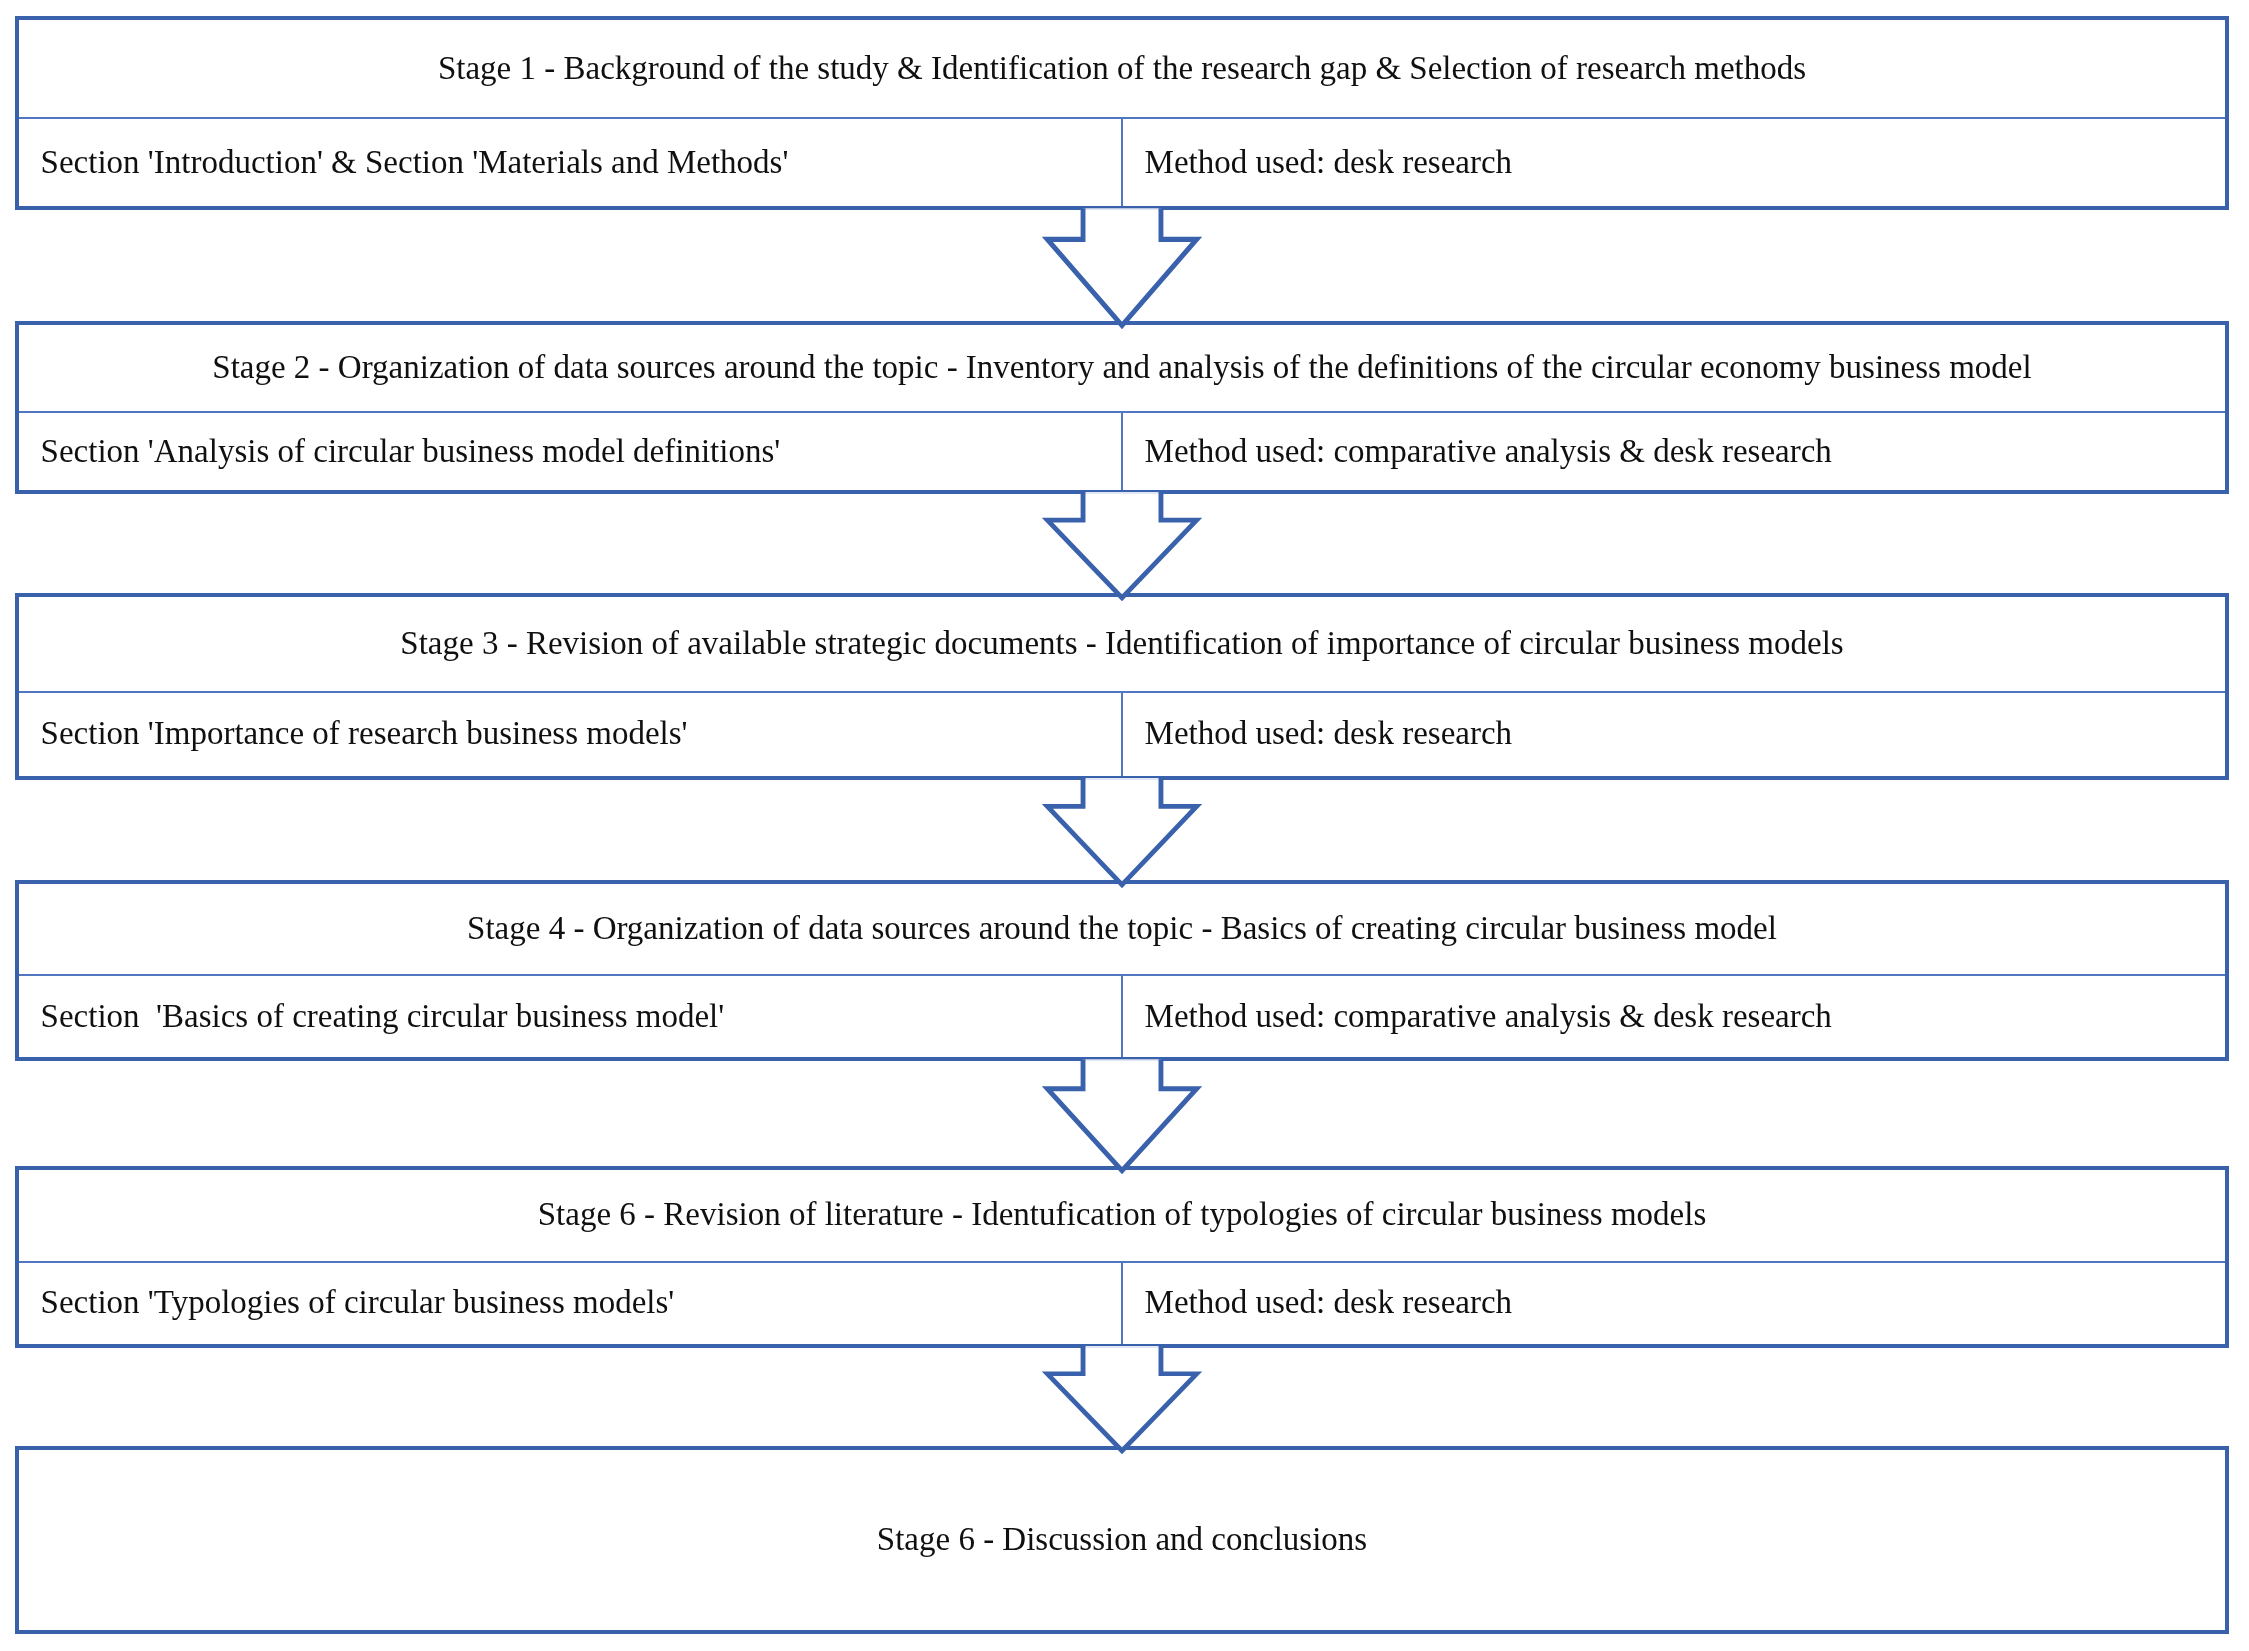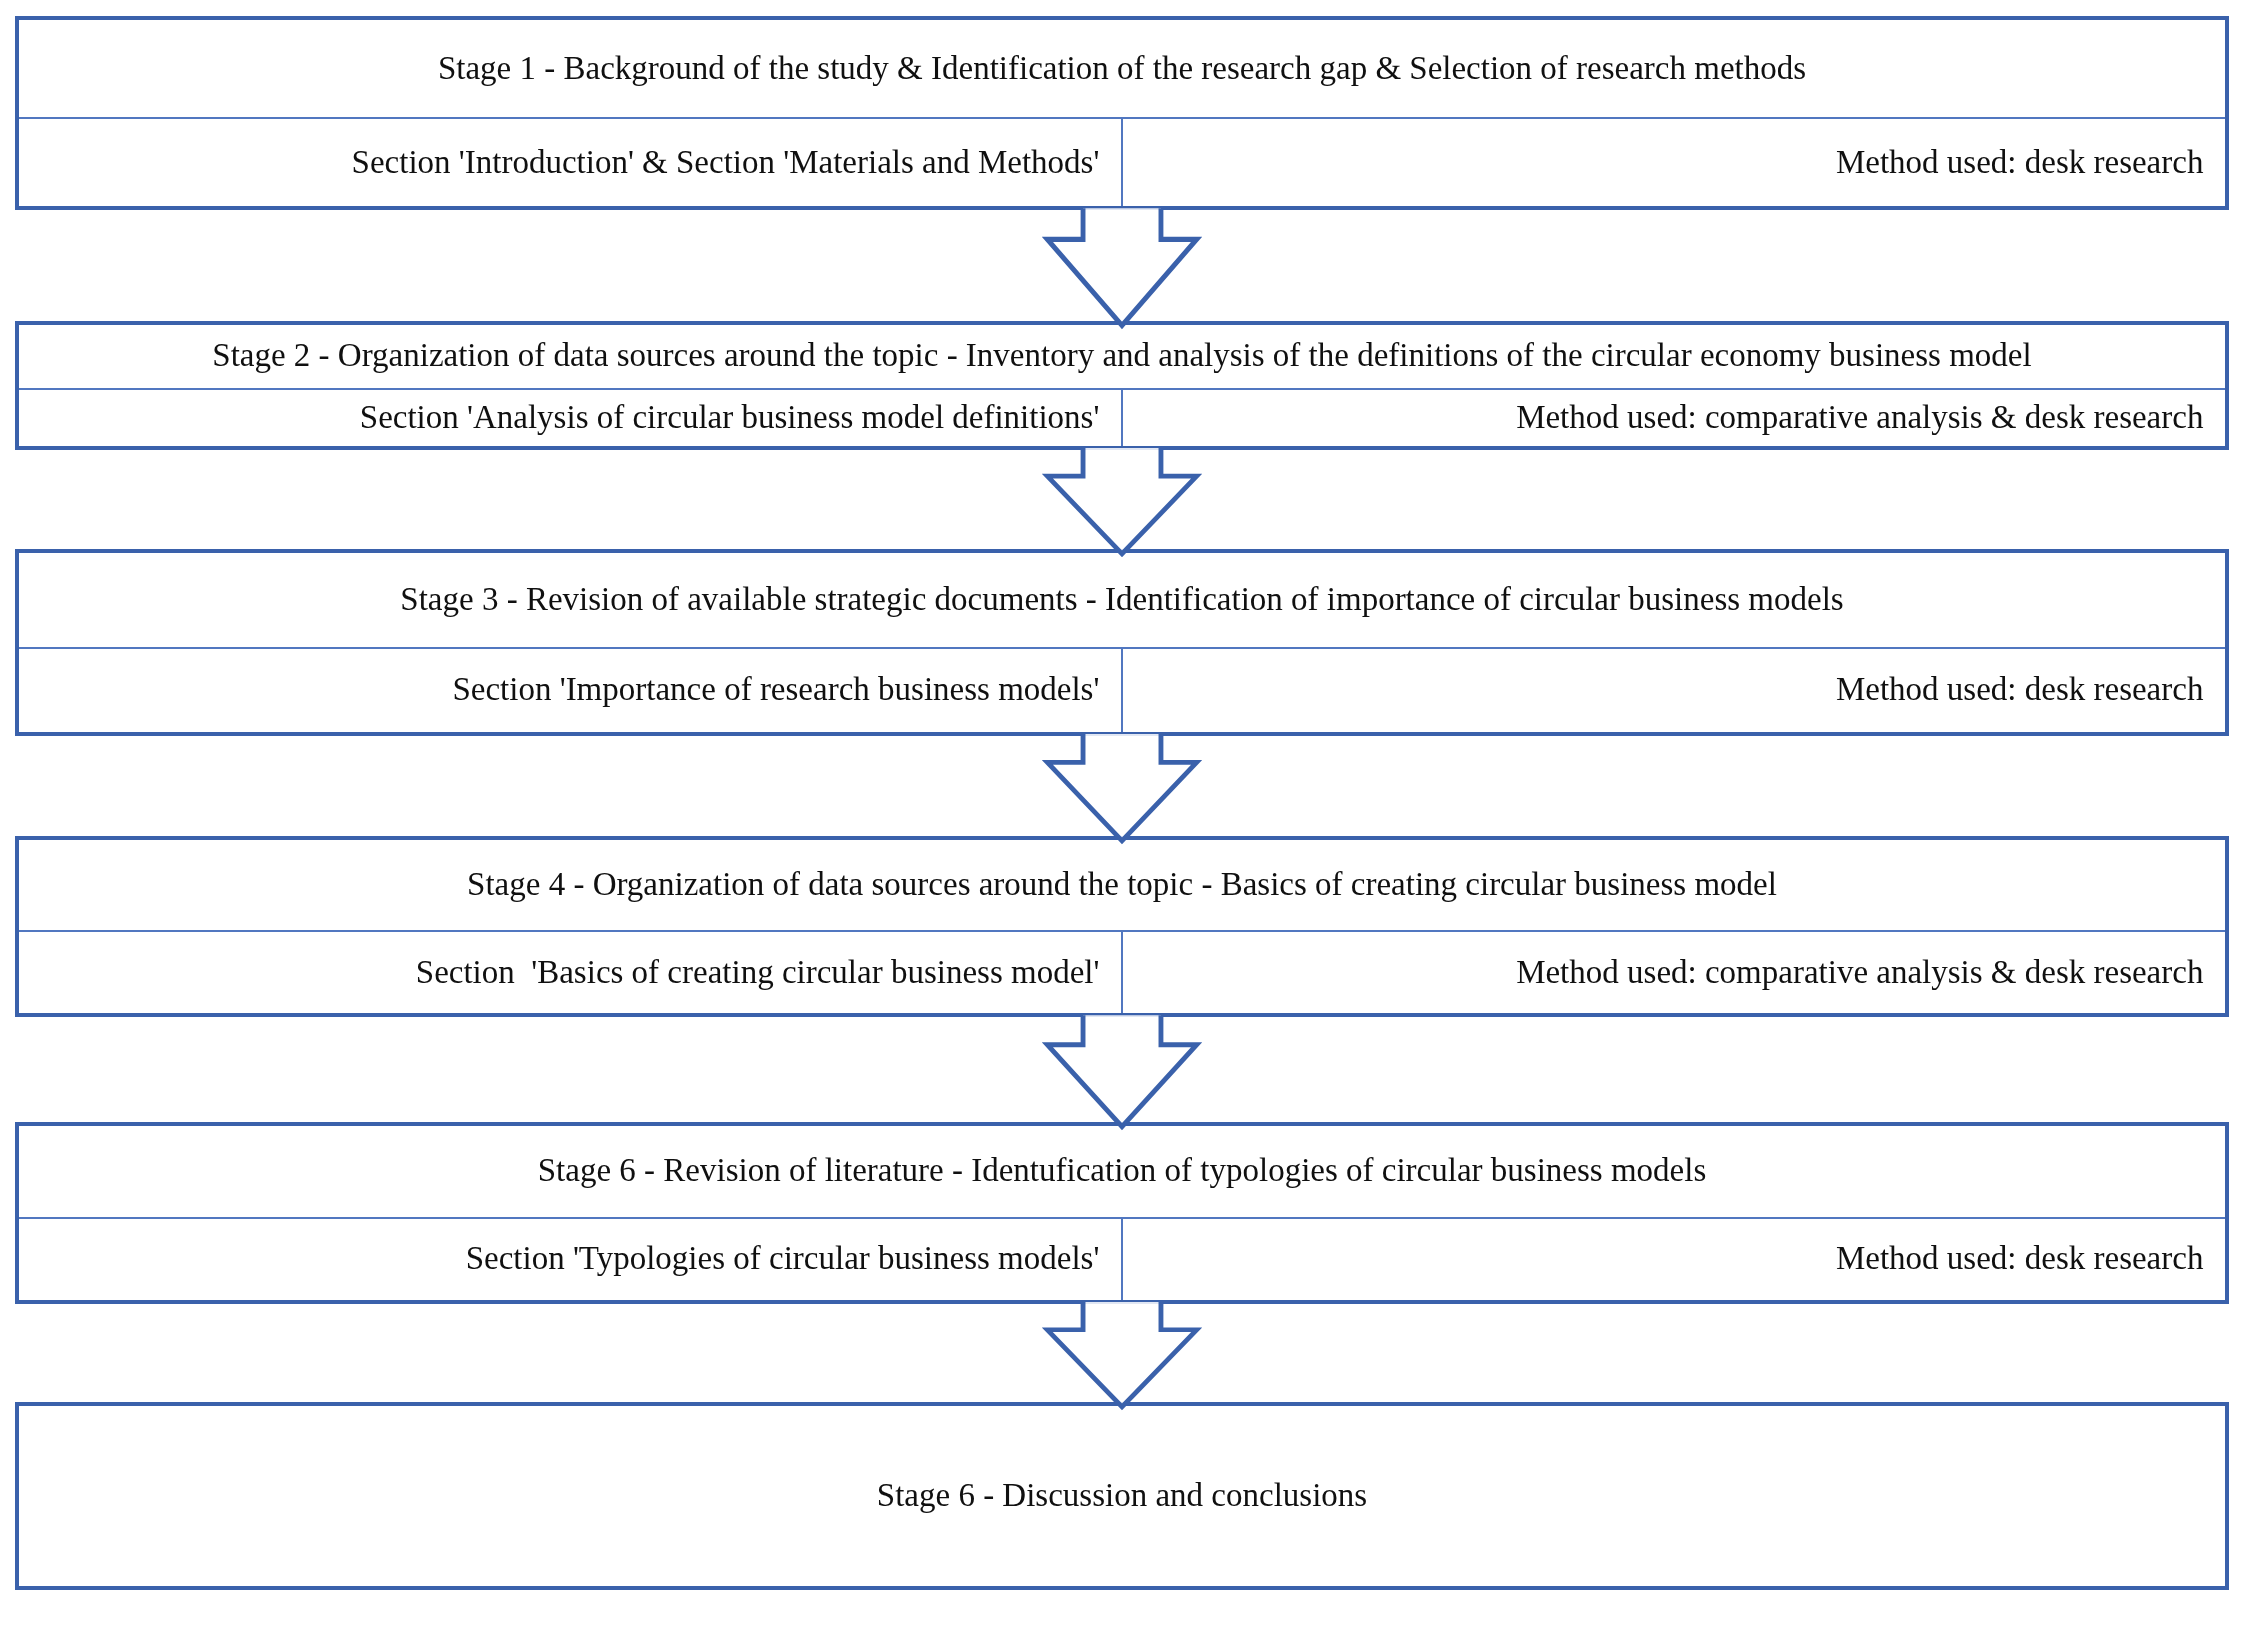--- a/index.html
+++ b/index.html
@@ -29,30 +29,30 @@
     font-size:33px;line-height:1.15;
     padding:0 24px;
   }
   .stage-detail{
     flex:1;
     display:flex;align-items:stretch;
     border-top:2.7px solid #5177c0;
   }
   .cell{
     flex:1;
-    display:flex;align-items:center;justify-content:flex-end;
+    display:flex;align-items:center;justify-content:flex-start;
     text-align:center;
     font-size:33px;line-height:1.15;
     white-space:pre-wrap;
     padding:0 21.6px;
   }
   .method-cell{border-left:2.7px solid #5177c0;}
   
   .stage-1{height:194px}
-  .stage-2{height:129px}
+  .stage-2{height:173px}
   .stage-3{height:187px}
   .stage-4{height:181px}
   .stage-5{height:182px}
   .stage-6{height:188px}
   .stage-6 .stage-title{flex:1;}
   
   .arrow-wrap{
     position:relative;align-self:center;width:158px;z-index:2;
   }
   .arrow-1{height:111px}

